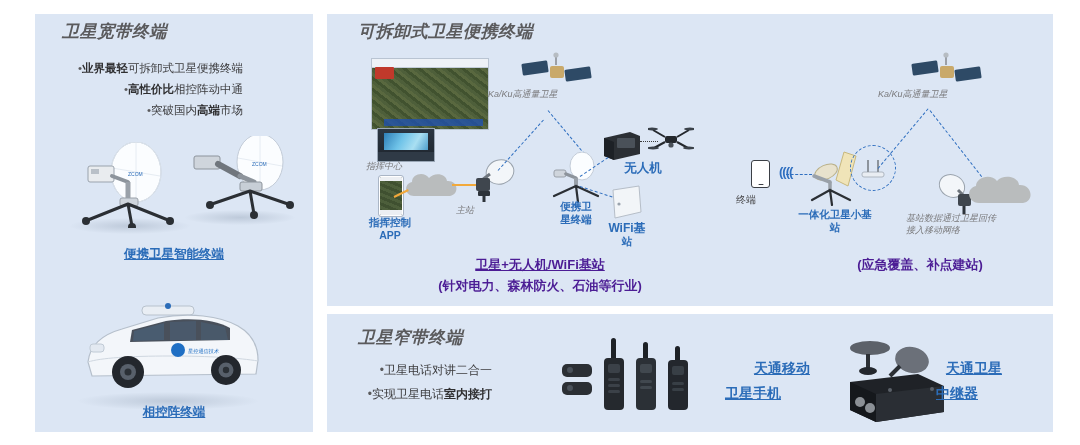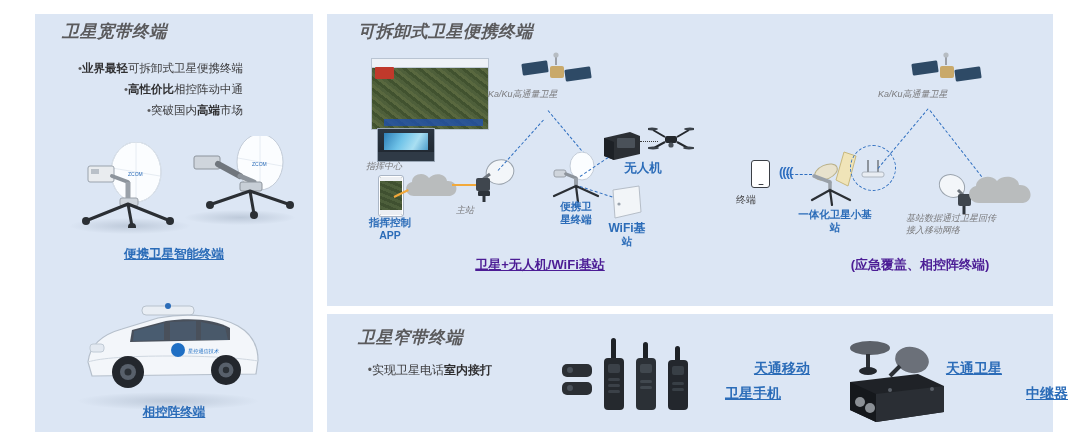--- a/index.html
+++ b/index.html
@@ -250,20 +250,21 @@
 </svg>
 <div class="link" style="left:580px;top:186px;width:34px;transform:rotate(18deg);transform-origin:left center;"></div>
 <div class="link" style="left:580px;top:176px;width:34px;transform:rotate(-34deg);transform-origin:left center;"></div>
 <div class="small-cap" style="left:600px;top:222px;width:54px;">
   <div style="font-size:12px;">WiFi基</div>
     <div>站</div>
 </div>
 
 <div class="footer-cap" style="left:390px;top:254px;">
   <div class="l1">卫星+无人机/WiFi基站</div>
+  <div>(针对电力、森林防火、石油等行业)</div>
 </div>
 
 <svg style="position:absolute;left:910px;top:52px;" width="72" height="40" viewBox="0 0 72 40">
   <rect x="30" y="14" width="14" height="12" rx="2" fill="#c9a96a"></rect>
   <rect x="2" y="10" width="26" height="12" rx="1.5" fill="#2e4a66" transform="rotate(-8 15 16)"></rect>
   <rect x="45" y="16" width="26" height="12" rx="1.5" fill="#2e4a66" transform="rotate(-8 58 22)"></rect>
   <path d="M36 13 L36 4" stroke="#8b8f95" stroke-width="1.6"></path>
   <circle cx="36" cy="3" r="2.6" fill="#b6bcc2"></circle>
 </svg>
 <div class="gray-cap" style="left:878px;top:88px;width:130px;">Ka/Ku高通量卫星</div>
@@ -302,28 +303,29 @@
 <div class="gray-cap" style="left:906px;top:212px;width:160px;">
   <div>基站数据通过卫星回传</div>
     <div>接入移动网络</div>
 </div>
 
 <div class="link" style="left:878px;top:168px;width:78px;transform:rotate(-50deg);transform-origin:left center;"></div>
 <div class="link" style="left:930px;top:110px;width:84px;transform:rotate(52deg);transform-origin:left center;"></div>
 <div class="link" style="left:786px;top:174px;width:26px;border-top-style:dashed;"></div>
 
 <div class="footer-cap" style="left:770px;top:254px;">
-  <div>(应急覆盖、相控阵终端)</div>
+  <div>(应急覆盖、补点建站)</div>
 </div>
 
 <div class="panel" id="panel-narrowband"></div>
 
 <div class="panel-title" id="title-narrowband">卫星窄带终端</div>
 
 <div class="bullets" id="bullets-narrowband">
+  <div class="b"><span>卫星电话对讲二合一</span></div>
   <div class="b"><span>实现卫星电话</span><b>室内接打</b></div>
 </div>
 
 <svg style="position:absolute;left:556px;top:348px;" width="40" height="58" viewBox="0 0 40 58">
   <rect x="6" y="16" width="30" height="13" rx="5" fill="#2b2f34"></rect>
   <rect x="6" y="34" width="30" height="13" rx="5" fill="#2b2f34"></rect>
   <circle cx="14" cy="22" r="3" fill="#4a5159"></circle>
     <circle cx="14" cy="40" r="3" fill="#4a5159"></circle>
 </svg>
 <svg style="position:absolute;left:600px;top:338px;" width="28" height="74" viewBox="0 0 28 74">
@@ -361,13 +363,13 @@
   <path d="M10 44 L78 36 L104 48 L104 74 L36 84 L10 72 Z" fill="#1f2227"></path>
   <path d="M10 44 L36 56 L36 84 L10 72 Z" fill="#15181c"></path>
   <path d="M36 56 L104 48 L104 74 L36 84 Z" fill="#2a2e34"></path>
   <circle cx="20" cy="64" r="5" fill="#8b9096"></circle>
     <circle cx="30" cy="70" r="5" fill="#8b9096"></circle>
   <circle cx="50" cy="52" r="2" fill="#5c6169"></circle>
     <circle cx="92" cy="51" r="2" fill="#5c6169"></circle>
 </svg>
 
 <div class="blue-label u" style="left:946px;top:360px;width:110px;text-align:left;font-size:14px;">天通卫星</div>
-<div class="blue-label u" style="left:958px;top:385px;width:110px;text-align:right;font-size:14px;">中继器</div>
+<div class="blue-label u" style="left:902px;top:385px;width:110px;text-align:center;font-size:14px;">中继器</div>
 
 </body></html>

